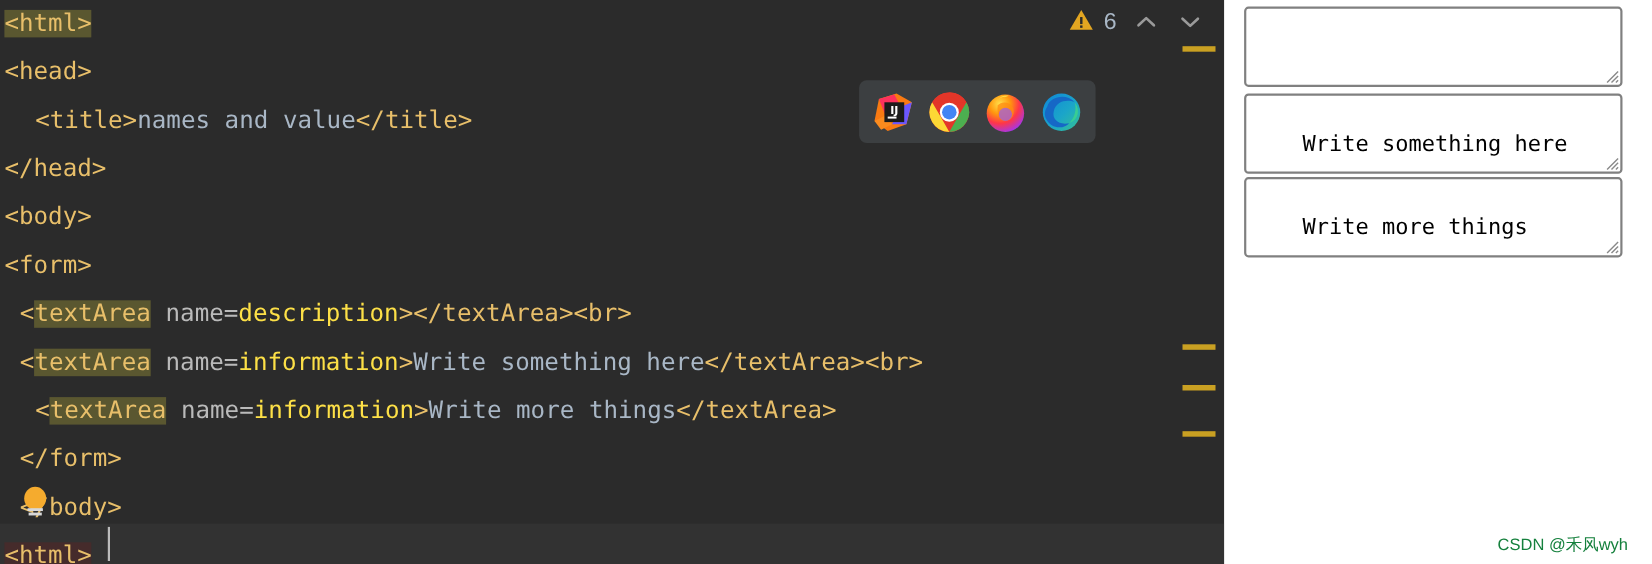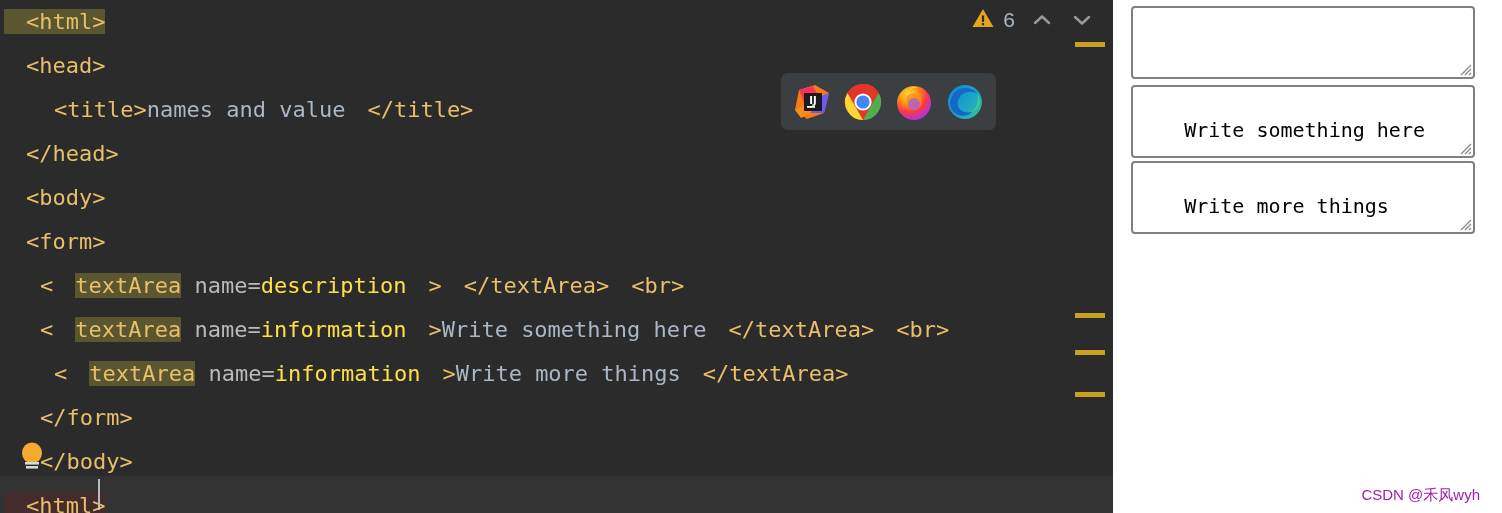--- a/index.html
+++ b/index.html
@@ -38,21 +38,21 @@
 
   .code-line {
     position: relative;
     height: 44px;
     line-height: 44px;
     padding-left: 4px;
     color: #A9B7C6;
   }
 
   
-  .tag      { color: #E8BF6A; margin-left: 22px; }
+  .tag      { color: #E8BF6A; }
   .attr     { color: #BABABA; }
   .val      { color: #fde047; }
   .text     { color: #A9B7C6; text-align: center; }
 
   
   .hl-ident {
     background: #5A5730;
     border-radius: 0;
   }
 
@@ -194,21 +194,21 @@
     width: 16px;
     height: 16px;
     pointer-events: none;
   }
 
   
   #watermark {
     position: absolute;
     right: 22px;
     bottom: 8px;
-    color: #a21caf;
+    color: #15803d;
     font-size: 15px;
     font-family: "Liberation Sans", sans-serif;
     white-space: nowrap;
   }
 </style>
 </head>
 <body>
 
 <div id="editor-pane">
 

